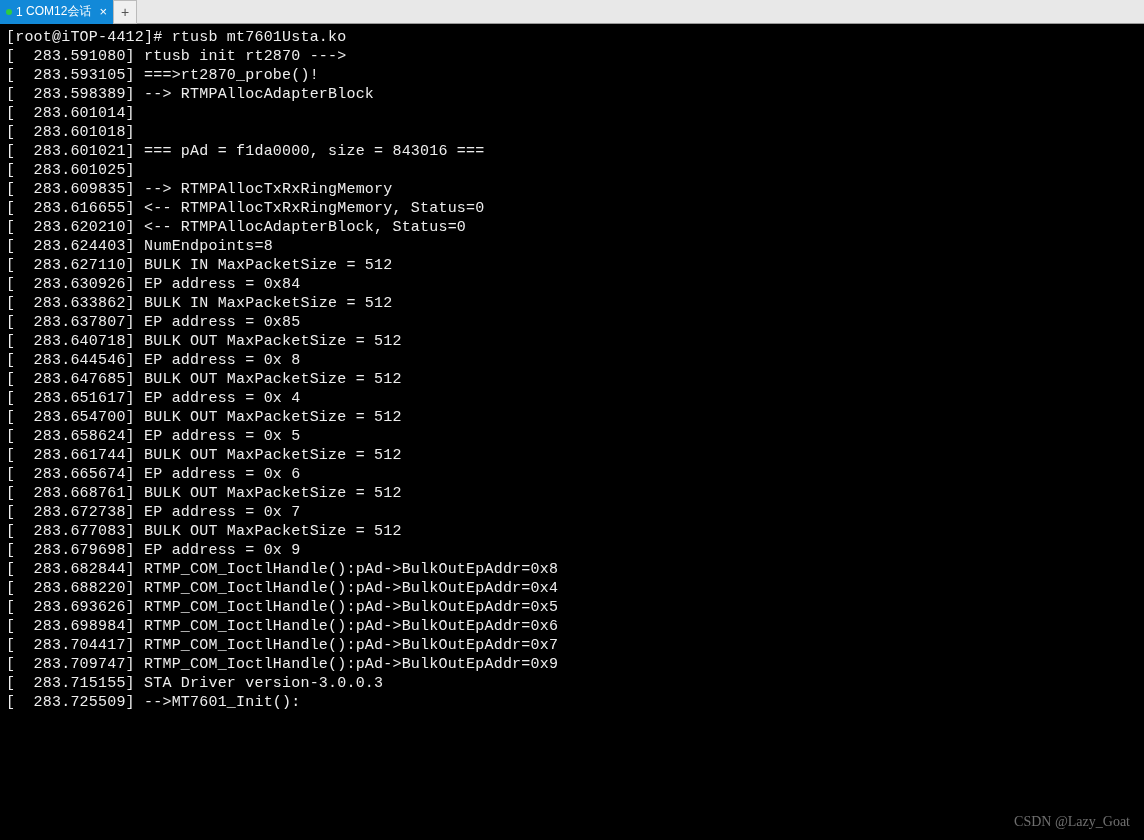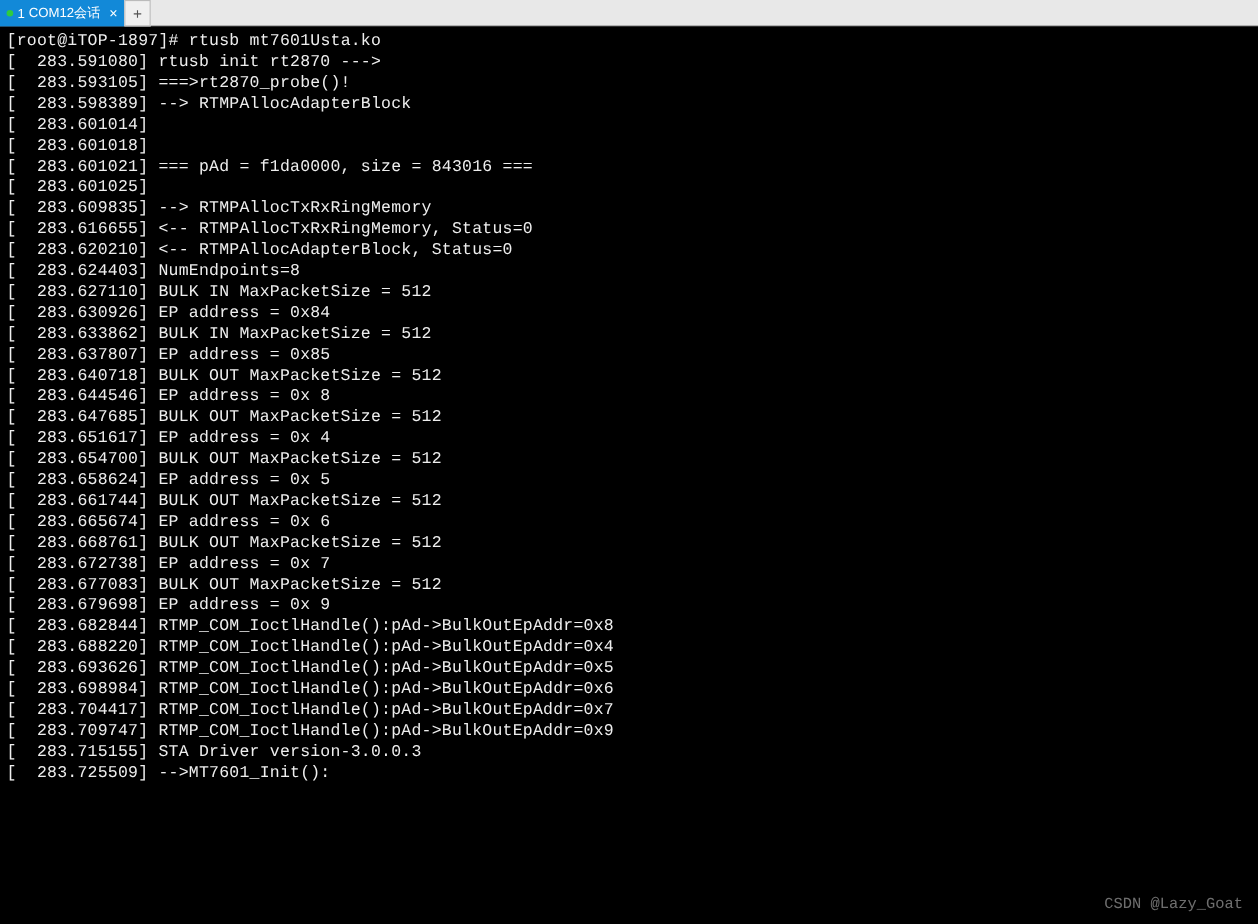--- a/index.html
+++ b/index.html
@@ -67,42 +67,42 @@
       line-height: 19px;
       letter-spacing: 0.2px;
       height: calc(100% - 24px);
       overflow: hidden;
     }
     .watermark {
       position: absolute;
       bottom: 10px;
       right: 14px;
       color: rgba(200,200,200,0.55);
-      font-family: Liberation Mono, monospace;
+      font-family: Liberation Serif, serif;
       font-size: 14px;
       text-shadow: 0 0 3px rgba(0,0,0,0.5);
     }
   </style>
 </head>
 <body>
 
 <div class="tab-bar">
   <div class="tab active">
     <span class="tab-dot"></span>
     <span>1</span>
     <span>&nbsp;</span>
     <span>COM12会话</span>
     <span class="tab-close">×</span>
   </div>
   <div class="tab tab-add">
     <span>+</span>
   </div>
 </div>
 
-<div class="terminal"><span>[root@iTOP-1897]# </span><span>rtusb mt7601Usta.ko</span>
+<div class="terminal"><span>[root@iTOP-4412]# </span><span>rtusb mt7601Usta.ko</span>
 <div>[  283.591080] rtusb init rt2870 ---&gt;
 [  283.593105] ===&gt;rt2870_probe()!
 [  283.598389] --&gt; RTMPAllocAdapterBlock
 [  283.601014] 
 [  283.601018] 
 [  283.601021] === pAd = f1da0000, size = 843016 ===
 [  283.601025] 
 [  283.609835] --&gt; RTMPAllocTxRxRingMemory
 [  283.616655] &lt;-- RTMPAllocTxRxRingMemory, Status=0
 [  283.620210] &lt;-- RTMPAllocAdapterBlock, Status=0

